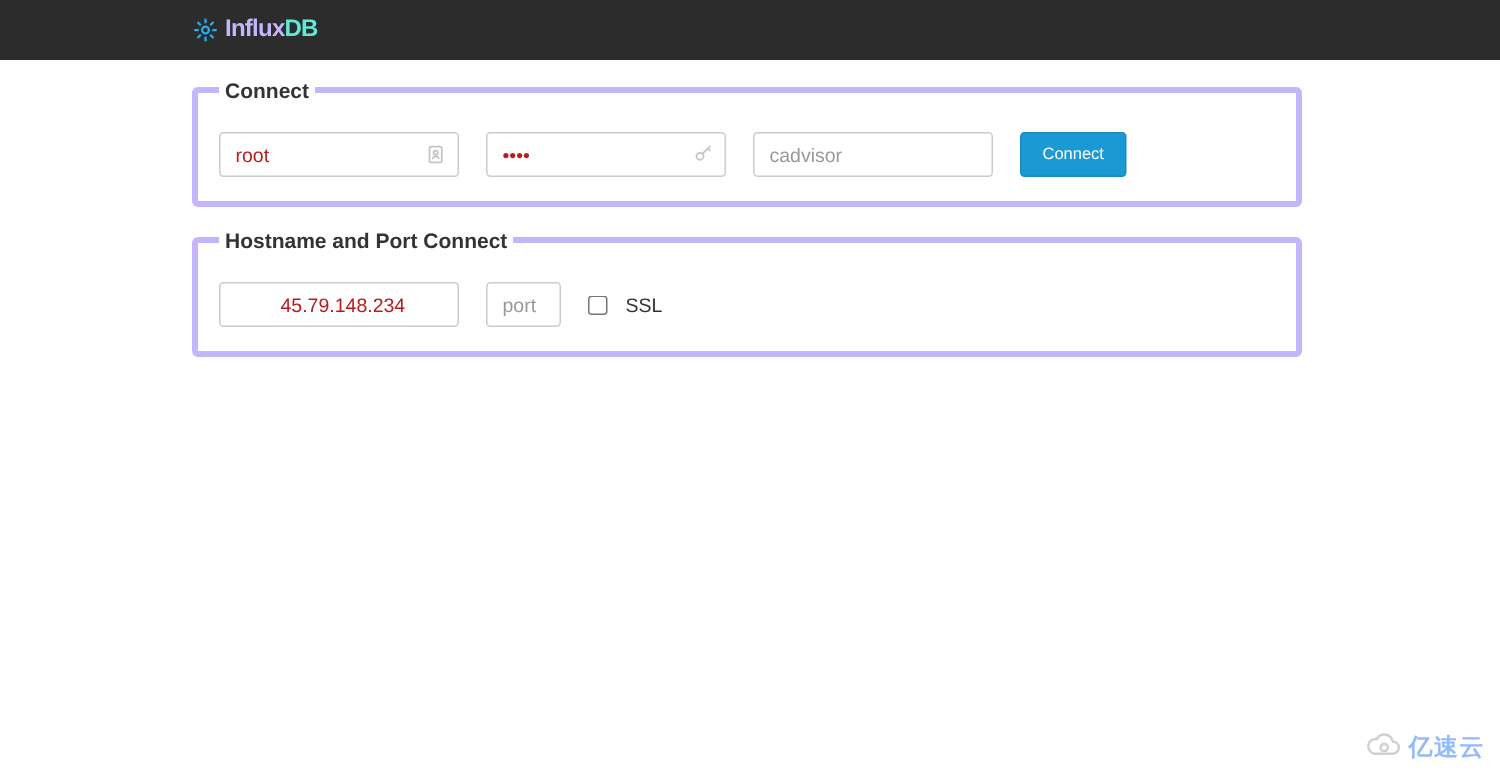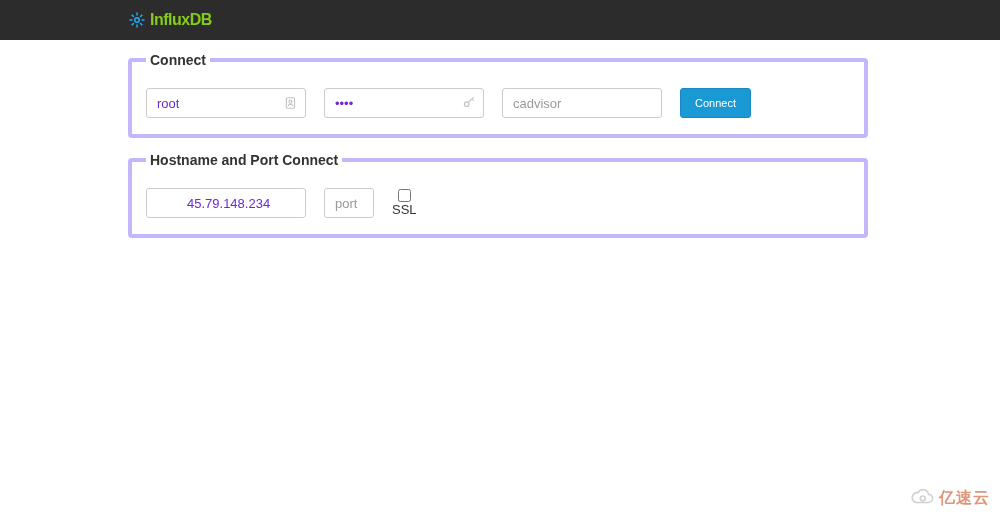--- a/index.html
+++ b/index.html
@@ -26,22 +26,22 @@
     }
     .logo-icon {
       width: 18px;
       height: 18px;
     }
     .logo-text {
       font-weight: 700;
       font-size: 16px;
       letter-spacing: -0.5px;
     }
-    .logo-influx { color: #84cc16; text-align: right; }
-    .logo-db { color: #84cc16; }
+    .logo-influx { color: #c4b5fd; text-align: right; }
+    .logo-db { color: #5eead4; }
     .container {
       width: 740px;
       margin-left: 128px;
       padding-top: 12px;
     }
     fieldset {
       border: 4px solid #c4b5fd;
       border-radius: 4px;
       padding: 20px 14px 16px;
       margin-bottom: 14px;
@@ -55,21 +55,21 @@
     .row {
       display: flex;
       align-items: center;
       gap: 18px;
     }
     .form-control {
       height: 30px;
       padding: 5px 10px;
       font-size: 13px;
       line-height: 1.4;
-      color: #6d28d9;
+      color: #b91c1c;
       background: #fff;
       border: 1px solid #ccc;
       border-radius: 3px;
       outline: none;
     }
     .form-control::placeholder { color: #999; }
     .input-user { width: 160px; }
     .input-pass { width: 160px; }
     .input-db { width: 160px; }
     .input-host { width: 160px; padding-left: 40px; }
@@ -83,24 +83,23 @@
       font-size: 11px;
       color: #fff;
       background: #1a99d4;
       border: 1px solid #188cc2;
       border-radius: 3px;
       cursor: pointer;
     }
     .checkbox-wrap {
       display: flex;
       align-items: center;
-      gap: 0;
+      gap: 12px;
       font-size: 13px;
       color: #333;
-      flex-direction: column;
     }
     .checkbox-wrap input { cursor: pointer; }
     .overlay-icon {
       position: absolute;
       right: 8px;
       top: 50%;
       transform: translateY(-50%);
       width: 14px;
       height: 14px;
       opacity: 0.5;
@@ -108,21 +107,21 @@
     }
     .input-wrapper { position: relative; display: inline-block; }
     .watermark {
       position: absolute;
       right: 10px;
       bottom: 8px;
       display: flex;
       align-items: center;
       gap: 4px;
       opacity: 0.55;
-      color: #c2410c;
+      color: #3b82f6;
     }
     .watermark-text {
       font-size: 16px;
       font-weight: 700;
       letter-spacing: 1px;
     }
     .watermark-icon { width: 26px; height: 22px; }
   </style>
 </head>
 <body>

